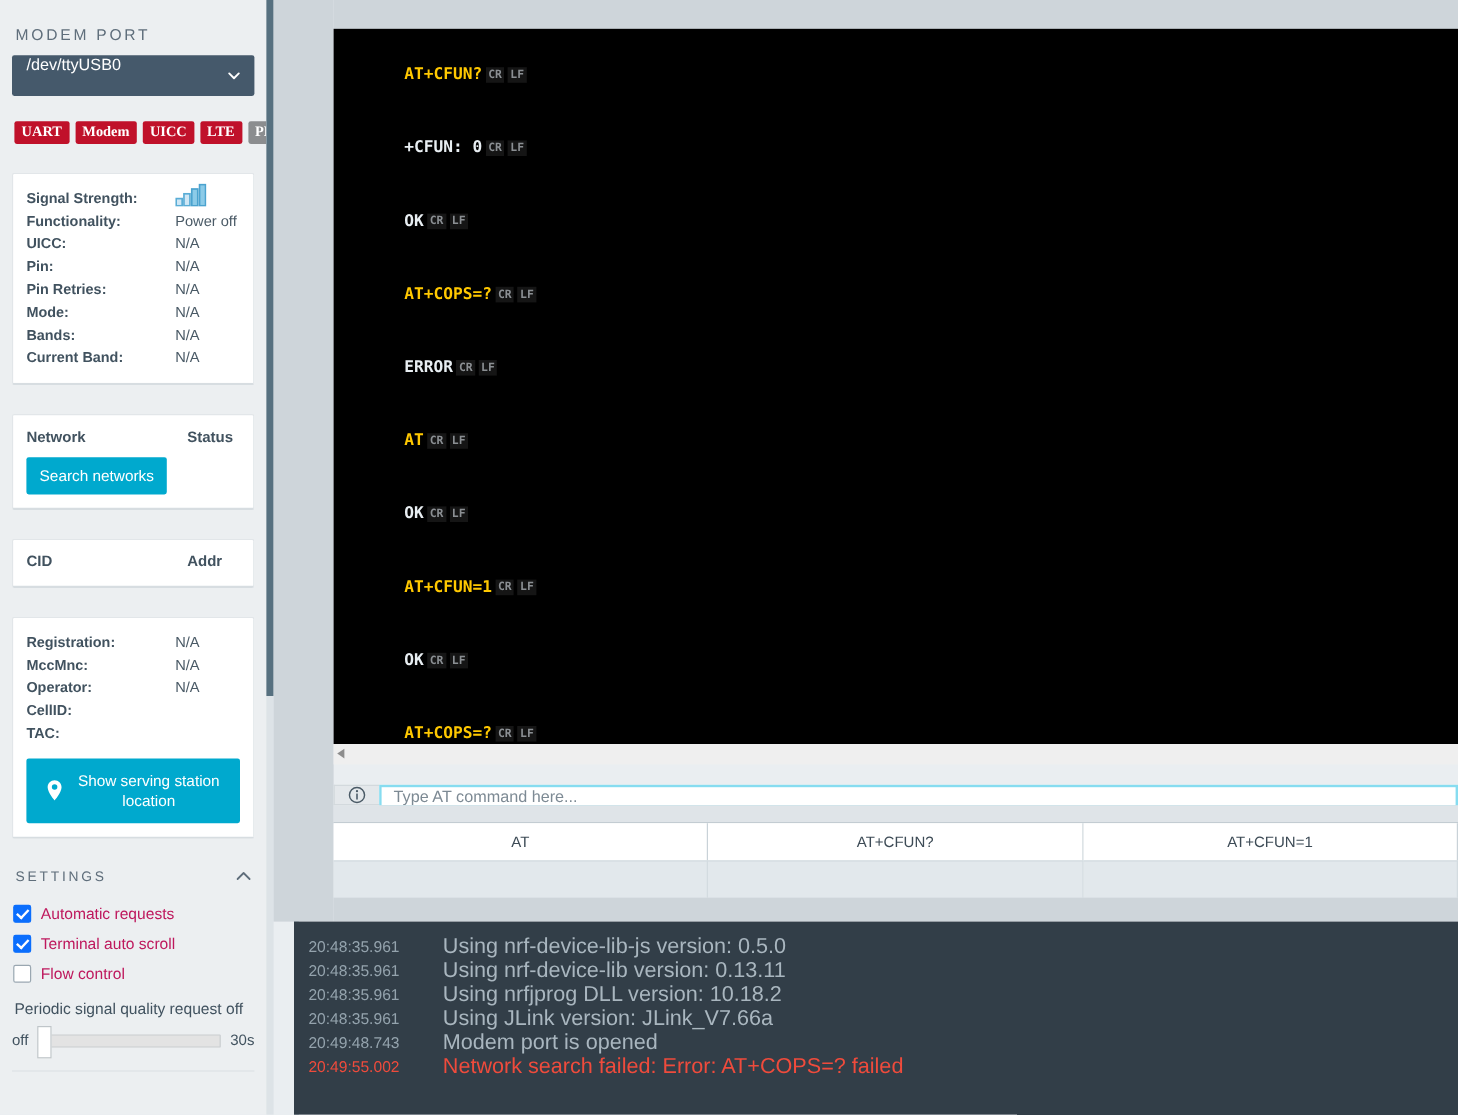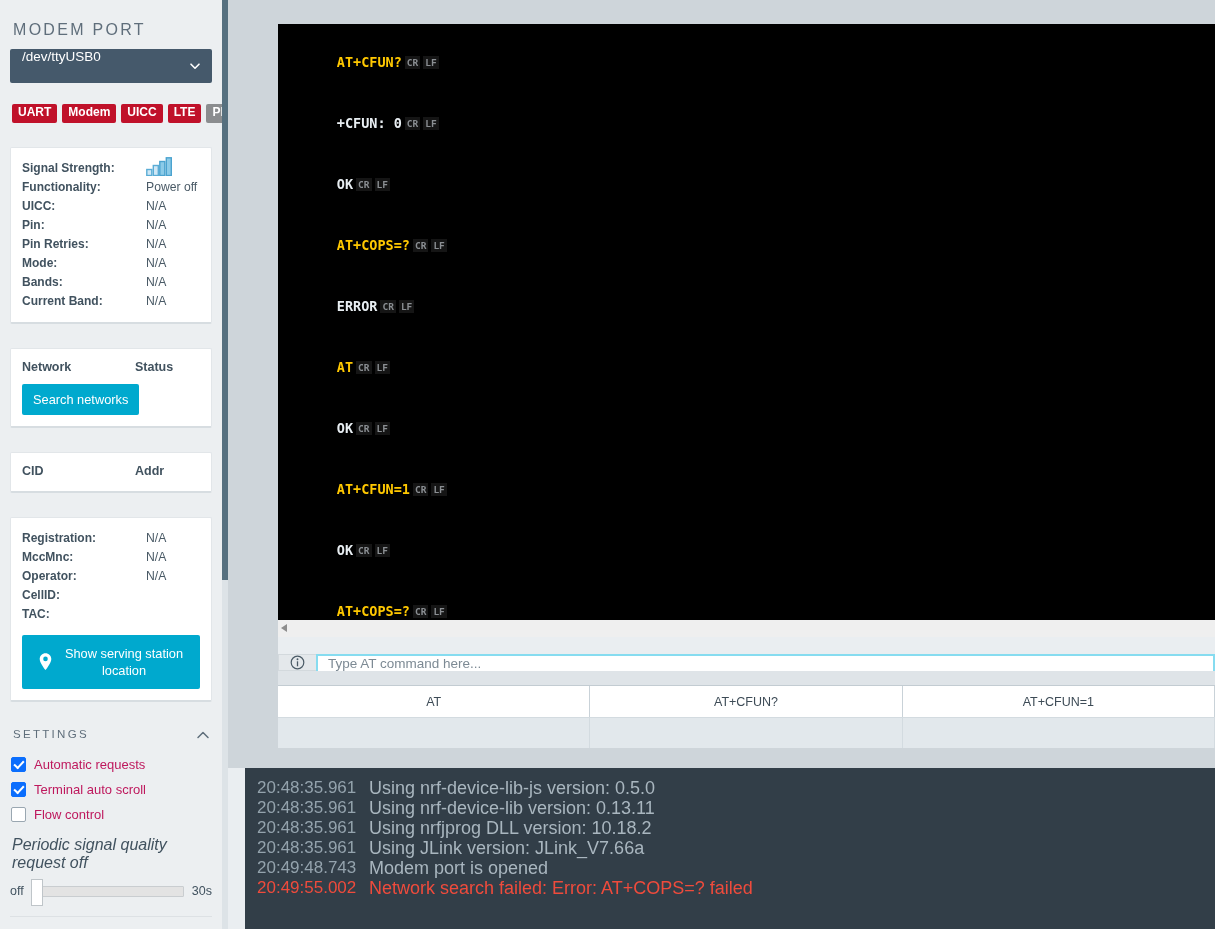--- a/index.html
+++ b/index.html
@@ -14,21 +14,21 @@
 
   
   #sidebar {
     position: absolute; left: 0; top: 0;
     width: 222px; height: 929px;
     background: #eceff1;
     overflow: hidden;
     padding: 0 10px;
   }
   .side-label {
-    font-size: 16px; letter-spacing: 2.3px;
+    font-size: 13px; letter-spacing: 2.3px;
     color: #5f6e7b; font-weight: 400;
     margin: 21px 0 10px 3px;
     text-transform: uppercase;
   }
   .port-select {
     position: relative;
     height: 34px; background: #45596b;
     color: #fff; font-size: 13.5px;
     display: flex; align-items: flex-start;
     padding: 0 12px; border-radius: 2px;
@@ -36,80 +36,80 @@
   }
   .port-select .chev {
     position: absolute; right: 11px; top: 50%;
     transform: translateY(-50%);
     width: 12px; height: 12px;
   }
   .badges { display: flex; gap: 5px; margin: 21px 0 0 2px; }
   .badge {
     font-size: 12px; font-weight: bold; color: #fff;
     padding: 2px 6px 3px; border-radius: 2px;
-    background: #c0112a; line-height: 1.15;
+    background: #c0112a; line-height: 1.15; font-family: Liberation Serif, serif;
   }
   .badge.gray { background: #8b8d8f; }
 
   .card {
     background: #fff;
     border: 1px solid #e2e6e9;
     border-bottom: 2px solid #d7dde1;
     border-radius: 2px;
     padding: 11px 11px 11px 11px;
     margin-top: 24px;
   }
   .kv { display: flex; align-items: center; height: 19px; }
   .kv .k { font-size: 12px; font-weight: bold; color: #41525f; width: 124px; }
   .kv .v { font-size: 12.2px; color: #4a5a66; }
   .sigbars { display: block; }
 
   .thead { display: flex; margin-bottom: 2px; }
   .thead .th { font-size: 12.5px; font-weight: bold; color: #41525f; }
-  .thead .th.first { width: 113px; }
+  .thead .th.first { width: 134px; }
   .btn-primary {
     background: #00a9ce; color: #fff; border: none;
     font-size: 12.8px; padding: 8px 11px;
     border-radius: 2px; cursor: pointer;
     font-family: "Liberation Sans", sans-serif;
     margin-top: 8px;
   }
   .btn-wide {
     background: #00a9ce; color: #fff; border: none;
     font-size: 12.8px; border-radius: 2px; cursor: pointer;
     width: 100%; padding: 10px 8px; margin-top: 11px;
     display: flex; align-items: center; justify-content: center; gap: 9px;
     line-height: 1.35; text-align: center;
     font-family: "Liberation Sans", sans-serif;
   }
   .btn-wide .lbl { max-width: 122px; }
 
   .settings-hdr {
-    display: flex; align-items: flex-end; justify-content: space-between;
+    display: flex; align-items: flex-start; justify-content: space-between;
     margin: 26px 2px 12px 3px;
   }
   .settings-hdr .t {
     font-size: 11.5px; letter-spacing: 2.3px; color: #5f6e7b;
     text-transform: uppercase;
   }
   .chk-row { display: flex; align-items: center; gap: 8px; height: 25px; margin-left: 1px; }
   .chk {
     width: 15px; height: 15px; border-radius: 2px;
     border: 1.5px solid #9aa7b1; background: #fff;
     display: flex; align-items: center; justify-content: center;
     cursor: pointer; flex: 0 0 auto;
   }
   .chk.on { background: #0b6efd; border-color: #0b6efd; }
   .chk.on::after {
     content: ""; width: 4px; height: 8px;
     border: solid #fff; border-width: 0 2px 2px 0;
     transform: rotate(43deg) translate(-1px,-1px);
   }
   .chk-row .lbl { font-size: 13px; color: #be185d; }
-  .periodic { font-size: 16px; color: #41525f; margin: 9px 0 0 2px; font-style: italic; }
+  .periodic { font-size: 13px; color: #41525f; margin: 9px 0 0 2px; }
   .slider-row { display: flex; align-items: center; gap: 8px; margin-top: 12px; }
   .slider-row .edge { font-size: 12.5px; color: #41525f; }
   .track {
     position: relative; flex: 1; height: 11px;
     background: #e3e3e3; border: 1px solid #c9cdd0; border-radius: 1px;
   }
   .handle {
     position: absolute; left: -2px; top: -8px;
     width: 12px; height: 27px; background: #fff;
     border: 1px solid #bfc5c9;
@@ -223,21 +223,21 @@
     background: #323e48; overflow: hidden;
     padding: 10px 0 0 0;
   }
   #log-accent {
     position: absolute; left: 245px; top: 768px;
     width: 4px; height: 161px; background: #8fa3b0;
   }
   .logrow { display: flex; height: 20px; align-items: center; }
   .logrow .ts {
     width: 96px; padding-right: 10px;
-    font-size: 17px; color: #94a3ad;
+    font-size: 13px; color: #94a3ad;
   }
   .logrow .msg { font-size: 18px; color: #a9b6bf; margin-left: 16px; }
   .logrow.err .ts, .logrow.err .msg { color: #ef4b3c; }
   .logrow .ts { margin-left: 12px; }
 </style>
 </head>
 <body>
 
 <div id="app">
 

